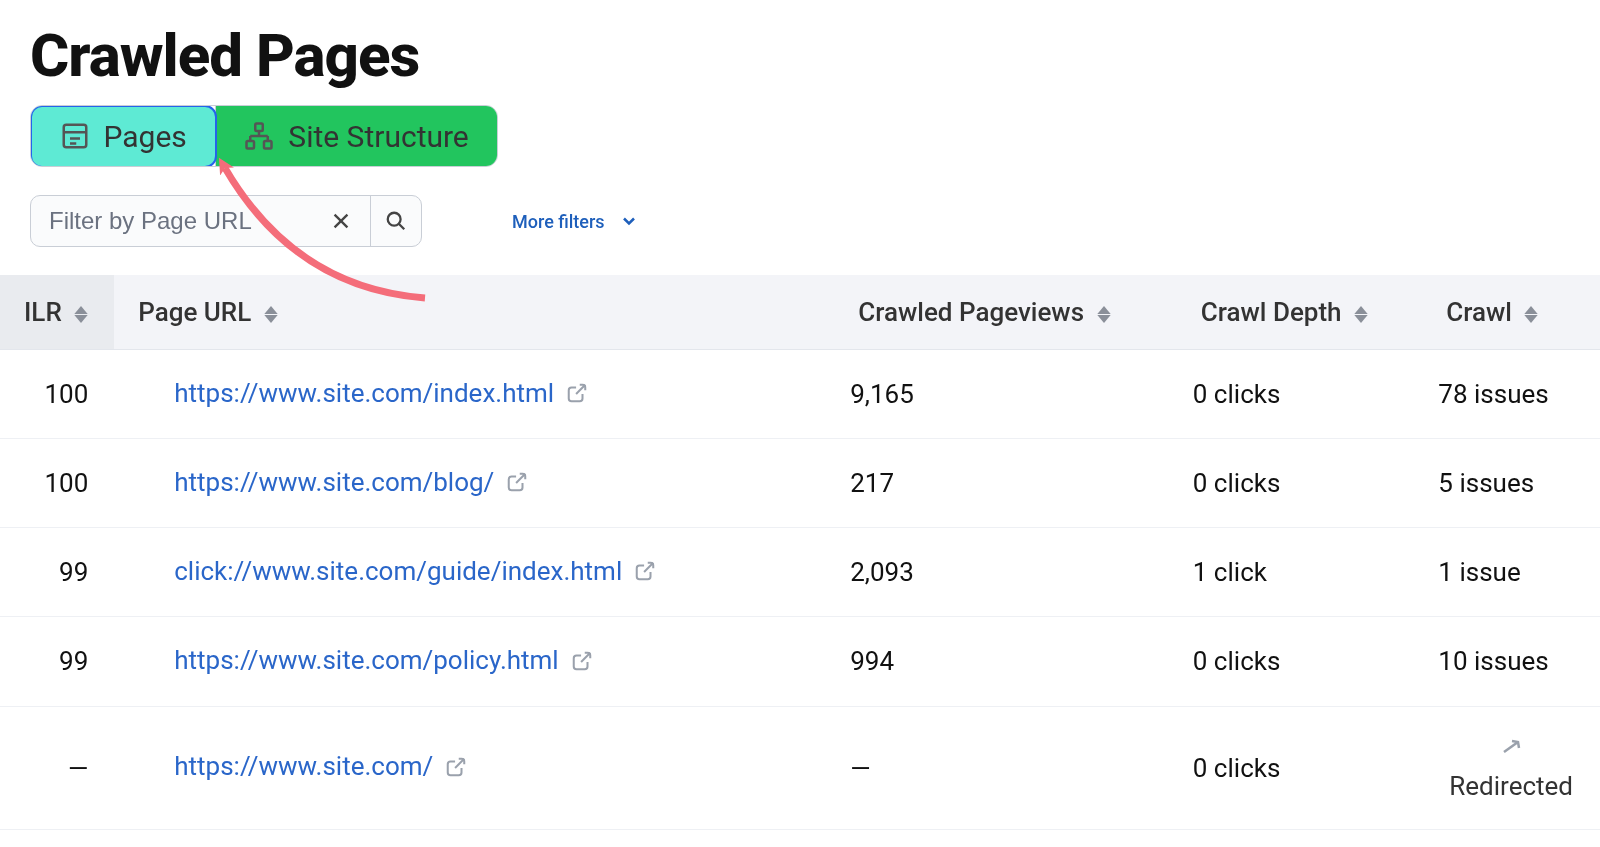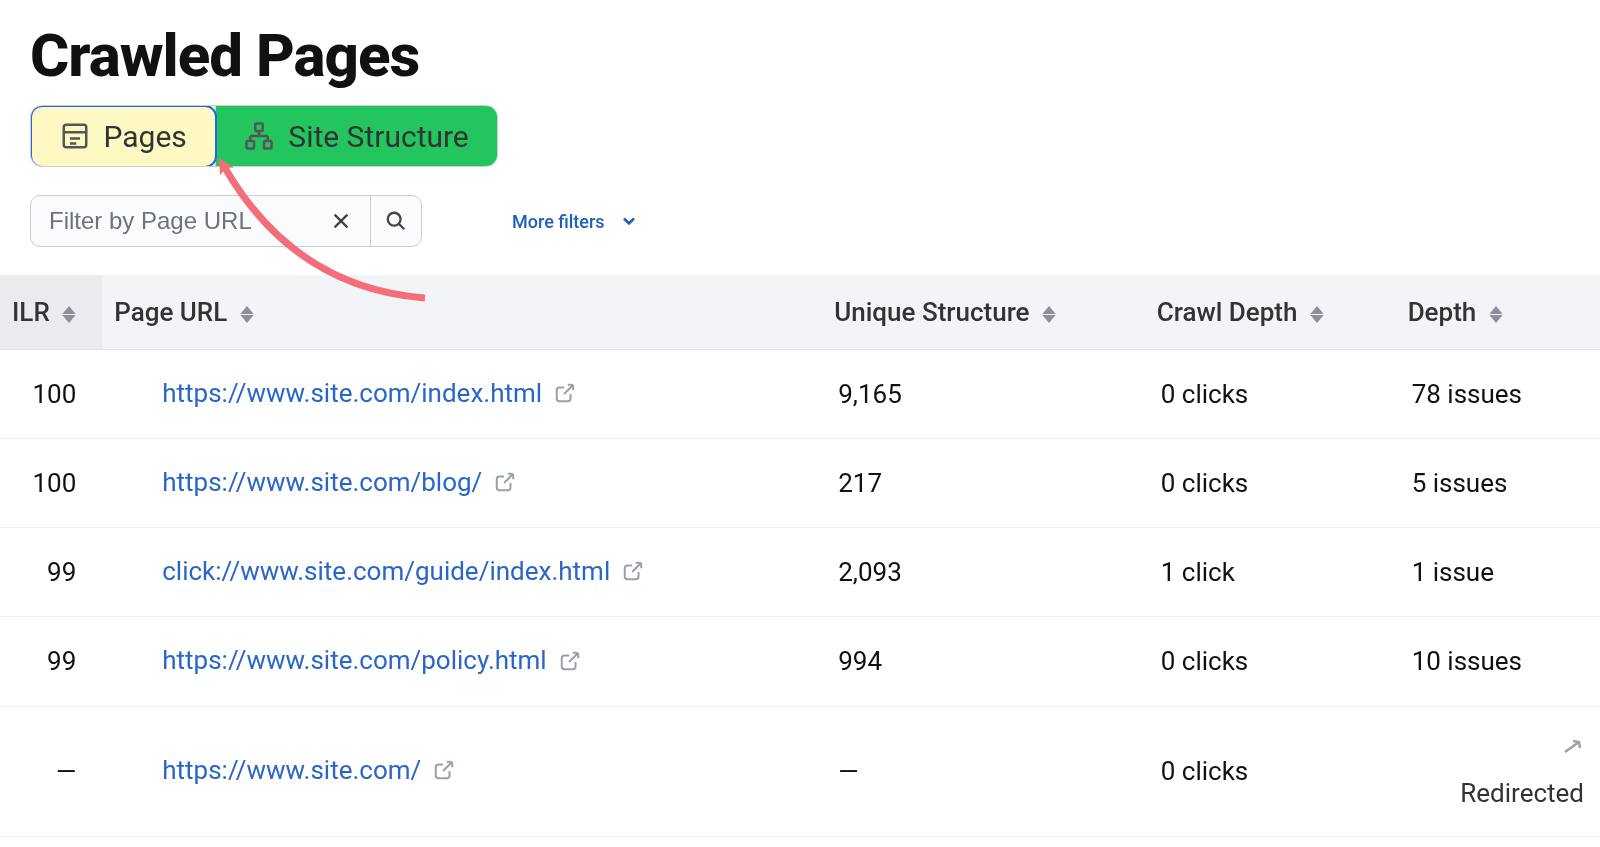--- a/index.html
+++ b/index.html
@@ -30,21 +30,21 @@
     align-items: center;
     gap: 14px;
     padding: 12px 28px;
     font-size: 30px;
     color: #333;
     cursor: pointer;
     background: #22c55e;
   }
   .tab + .tab { border-left: 1.5px solid #c9ced6; }
   .tab.active {
-    background: #fef9c3;
+    background: #5eead4;
     border: 2.5px solid #2563eb;
     border-radius: 12px;
     margin: -1.5px;
     z-index: 1;
     position: relative;
   }
   .tab svg { width: 30px; height: 30px; fill: none; stroke: #555; stroke-width: 2; }
   
   .filter-row {
     display: flex;
@@ -113,41 +113,41 @@
     width: 100%;
     border-collapse: collapse;
     margin-top: 28px;
     font-size: 26px;
   }
   table.data thead th {
     background: #f3f4f8;
     text-align: left;
     font-weight: 500;
     color: #333;
-    padding: 22px 12px;
+    padding: 22px 24px;
     border-bottom: 1.5px solid #e3e6ec;
     white-space: nowrap;
   }
   table.data thead th.ilr-col { background: #e9ebef; }
   .sort-icon { display:inline-flex; flex-direction:column; vertical-align:middle; margin-left:6px; line-height:0; gap:1px;}
   .sort-icon svg { width:14px; height:8px; fill:#8a8f99; }
   table.data tbody td {
     padding: 28px 16px;
     border-bottom: 1.5px solid #eef0f4;
     vertical-align: middle;
   }
   .ilr-col { width: 100px; text-align: right; padding-right: 26px !important; }
   .url-col { width: 720px; }
   .pv-col  { }
   .depth-col { }
   .issues-col { }
   a.page-url { color: #2a66c9; text-decoration: none; margin-left: 44px; }
   .ext-icon { display:inline-block; vertical-align:middle; margin-left:12px; }
   .ext-icon svg { width:22px; height:22px; stroke:#9aa1ac; stroke-width:2.2; fill:none; }
-  .redir { display:flex; flex-direction:column; align-items:flex-end; gap:19px; color:#333;}
+  .redir { display:flex; flex-direction:column; align-items:center; gap:12px; color:#333;}
   .redir svg { width:24px; height:24px; stroke:#9aa1ac; stroke-width:2.5; fill:none; }
 </style>
 </head>
 <body>
 
 <div class="wrap">
   <h1 class="title">Crawled Pages</h1>
 
   <div class="tabs">
     <div class="tab active">
@@ -228,21 +228,21 @@
         <span class="sort-icon">
             <svg viewBox="0 0 10 6">
               <path d="M5 0 L10 6 L0 6 Z"></path>
             </svg>
             <svg viewBox="0 0 10 6">
               <path d="M0 0 L10 0 L5 6 Z"></path>
             </svg>
           </span>
       </th>
       <th class="pv-col">
-        <span>Unique Structure</span>
+        <span>Crawled Pageviews</span>
         <span class="sort-icon">
             <svg viewBox="0 0 10 6">
               <path d="M5 0 L10 6 L0 6 Z"></path>
             </svg>
             <svg viewBox="0 0 10 6">
               <path d="M0 0 L10 0 L5 6 Z"></path>
             </svg>
           </span>
       </th>
       <th class="depth-col">
@@ -250,21 +250,21 @@
         <span class="sort-icon">
             <svg viewBox="0 0 10 6">
               <path d="M5 0 L10 6 L0 6 Z"></path>
             </svg>
             <svg viewBox="0 0 10 6">
               <path d="M0 0 L10 0 L5 6 Z"></path>
             </svg>
           </span>
       </th>
       <th class="issues-col">
-        <span>Depth</span>
+        <span>Crawl</span>
         <span class="sort-icon">
             <svg viewBox="0 0 10 6">
               <path d="M5 0 L10 6 L0 6 Z"></path>
             </svg>
             <svg viewBox="0 0 10 6">
               <path d="M0 0 L10 0 L5 6 Z"></path>
             </svg>
           </span>
       </th>
     </tr>

